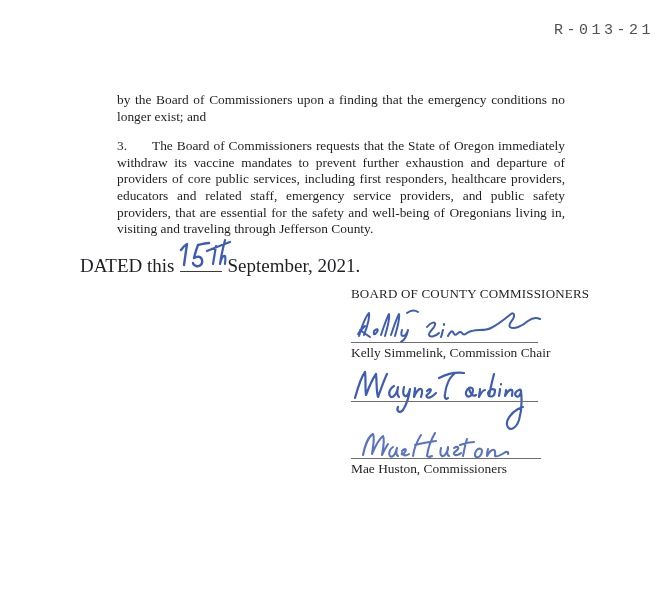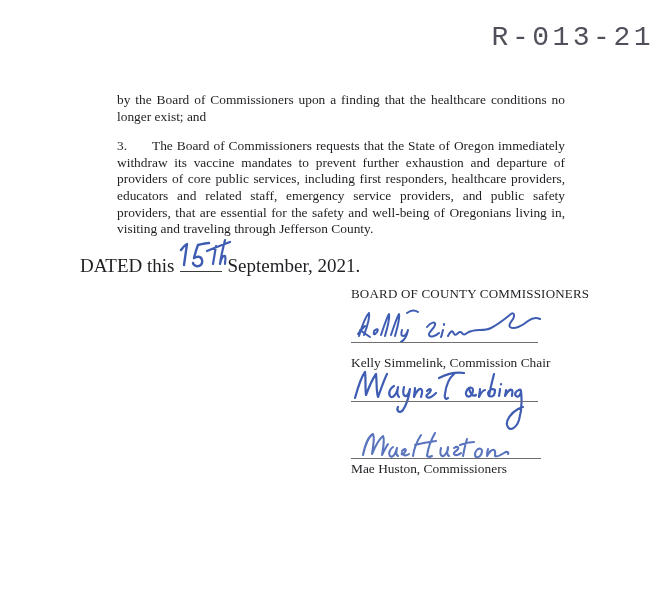--- a/index.html
+++ b/index.html
@@ -9,21 +9,21 @@
     background: var(--paper, #ffffff);
     font-family: "Liberation Serif", serif;
     color: var(--text_color, #1f1f23);
     overflow: hidden;
     margin: 0 auto;
   }
   .doc-id {
     position: absolute;
     top: 22px; right: 10px;
     font-family: "Liberation Mono", "DejaVu Sans Mono", monospace;
-    font-size: 28px;
+    font-size: 15px;
     letter-spacing: 3.5px;
     color: var(--doc_id_color, #50505a);
     white-space: nowrap;
   }
   .content {
     position: absolute;
     left: 117px; top: 92px; width: 448px;
     font-size: 13.4px;
     line-height: 16.6px;
     text-align: justify;
@@ -66,34 +66,34 @@
     position: absolute; left: 0; height: 0;
     border-top: 1.3px solid var(--rule_color, #6f6f6f);
   }
   .line1 { top: 56px;  width: 187px; }
   .line2 { top: 115px; width: 187px; }
   .line3 { top: 172px; width: 190px; }
   .sig-name {
     position: absolute; left: 0;
     font-size: 13.4px; white-space: nowrap;
   }
-  .name1 { top: 69px; text-align: center; }
+  .name1 { top: 59px; text-align: center; }
   .name2 { top: 118px; }
   .name3 { top: 175px; }
   .ink-stroke { stroke: var(--ink, #3e5cb2); fill: none; stroke-linecap: round; stroke-linejoin: round; }
 </style>
 </head>
 <body>
 
 <div class="page">
 
   <div class="doc-id">R-013-21</div>
 
   <div class="content">
-    <p class="para">by the Board of Commissioners upon a finding that the healthcare conditions no longer exist; and</p>
+    <p class="para">by the Board of Commissioners upon a finding that the emergency conditions no longer exist; and</p>
     <p class="para"><span class="pnum">3.</span><span>The Board of Commissioners requests that the State of Oregon immediately withdraw its vaccine mandates to prevent further exhaustion and departure of providers of core public services, including first responders, healthcare providers, educators and related staff, emergency service providers, and public safety providers, that are essential for the safety and well-being of Oregonians living in, visiting and traveling through Jefferson County.</span></p>
   </div>
 
   <div class="dated-line">
     <span>DATED this</span><span class="date-blank"><svg class="hand-date" width="56" height="36" viewBox="0 0 56 36" role="img" aria-label="15th">
         <path class="ink-stroke" stroke-width="2.4" d="M5 13 C7 10 9 8 11 7 C10 14 9 21 8 28
              M22 8 C20 13 19 17 18 21 C21 19 25 19 26 23 C27 27 24 30 20 29 C18 28 17 27 17 26
              M22 8 C26 7 30 6 33 6"></path>
         <path class="ink-stroke" stroke-width="2.2" d="M40 9 C39 15 38 21 37 27
              M49 3 C47 11 45 19 44 27 C45 22 47 18 49 19 C50 21 49 24 49 27

